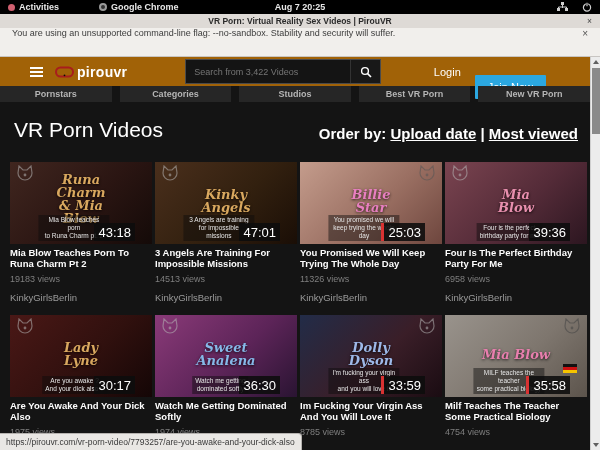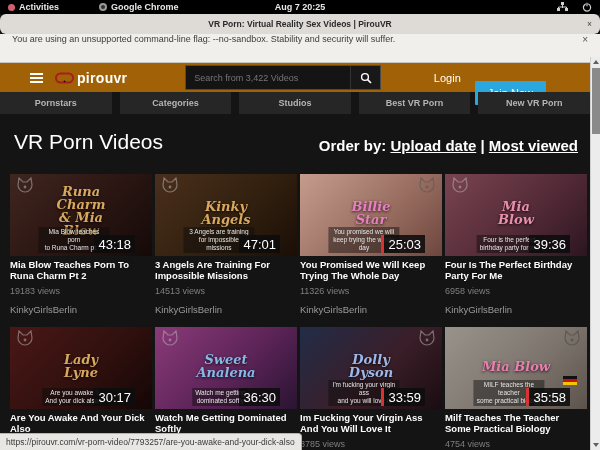--- a/index.html
+++ b/index.html
@@ -8,22 +8,22 @@
 
   
   .sysbar { height:14px; background:#000; color:#e8e8e8; display:flex; align-items:center;
     font-size:9px; font-weight:bold; padding:0 8px; position:relative; }
   .sys-dot { width:7px; height:7px; border-radius:50%; background:#d06070; margin-right:4px; display:inline-block; }
   .chrome-dot { width:8px; height:8px; border-radius:50%; border:2px solid #9a9a9a; background:#333; margin:0 4px 0 40px; display:inline-block; }
   .sys-clock { position:absolute; left:50%; transform:translateX(-50%); }
   .sys-right { margin-left:auto; display:flex; gap:14px; align-items:center; }
 
   
-  .tabbar { height:20px; background:#dedad6; color:#2a2a2a; font-size:8.5px; font-weight:bold;
-    display:flex; align-items:center; justify-content:center; position:relative;border-radius:6px; }
+  .tabbar { height:14px; background:#dedad6; color:#2a2a2a; font-size:8.5px; font-weight:bold;
+    display:flex; align-items:center; justify-content:center; position:relative; }
   .tabbar .close { position:absolute; right:8px; font-weight:normal; color:#444; cursor:default; }
 
   
   .infobar { height:29px; background:#f1efec; color:#3c3c3c; font-size:9px;
     display:flex; align-items:flex-start; padding:0 12px; position:relative; border-bottom:1px solid #c8c5c2; }
   .infobar .close { position:absolute; right:12px; color:#555; font-size:10px; }
 
   
   .siteheader { height:29px; background:#a16207; display:flex; align-items:center; padding:0 16px; }
   .hamburger { width:13px; display:flex; flex-direction:column; gap:2px; margin:0 12px 0 14px; }
@@ -32,21 +32,21 @@
   .logo-word { color:#fff; font-weight:bold; font-size:14px; letter-spacing:.3px; }
   .searchwrap { display:flex; margin-left:58px; border:1px solid #4a4a4a; background:#141414; height:25px; width:196px; }
   .searchwrap input { flex:1; background:transparent; border:none; outline:none; color:#9a9a9a;
     font-size:9px; padding:0 8px; font-family:"Liberation Sans",sans-serif; }
   .searchbtn { width:30px; display:flex; align-items:center; justify-content:center; background:#181818; border-left:1px solid #333; }
   .login { color:#fff; font-size:11px; margin-left:auto; margin-right:14px; }
   .joinbtn { background:#2ba7e0; color:#fff; font-size:11px; border:none; padding:6px 13px;
     margin-right:38px; font-family:"Liberation Sans",sans-serif; border-radius:1px;margin-top:31px; }
 
   
-  .nav { display:flex; gap:8px; background:#141414; height:22px; padding-right:10px; }
+  .nav { display:flex; gap:8px; background:#141414; height:16px; padding-right:10px; }
   .nav div { flex:1; background:#262626; color:#b5b5b5; font-size:9px; font-weight:bold;
     display:flex; align-items:center; justify-content:center; }
 
   
   .heading { display:flex; align-items:flex-end; justify-content:space-between; padding:16px 22px 0 14px; }
   .heading h1 { color:#fff; font-size:21px; font-weight:400; }
   .orderby { color:#fff; font-size:15px; font-weight:bold; }
   .orderby a { color:#fff; text-decoration:underline; }
 
   

